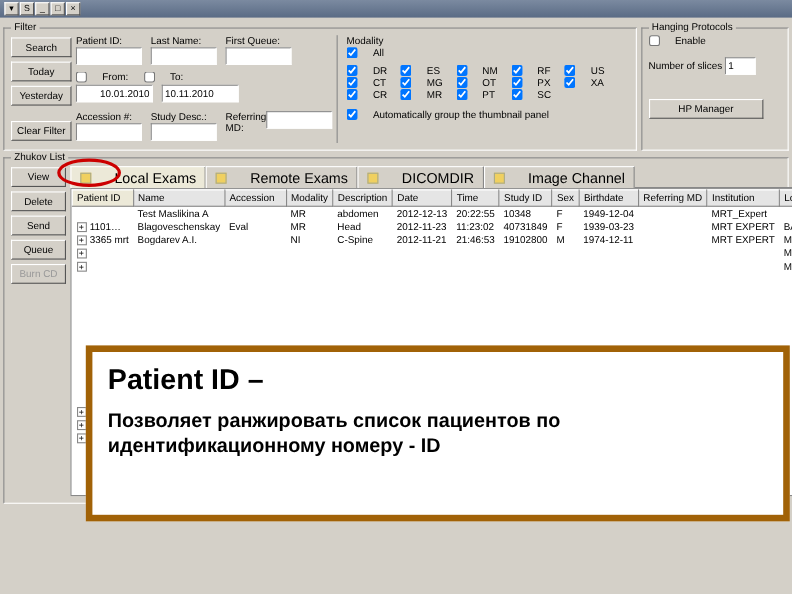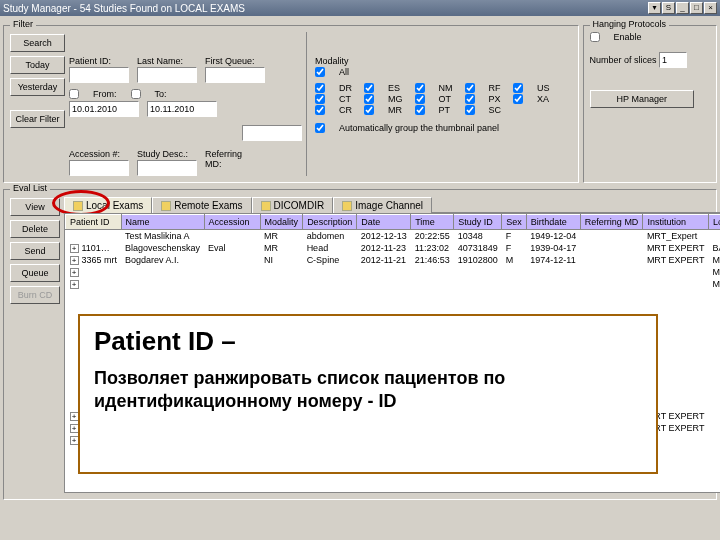--- a/index.html
+++ b/index.html
@@ -70,43 +70,43 @@
     border-right-color:#fff; border-bottom-color:#fff;
     height: 16px;
     font-size: 9px;
     padding: 0 2px;
   }
   .chk { display: inline-flex; align-items: center; gap: 14px; font-size:9px; margin-right:6px;}
   .chk input { width:10px; height:10px; margin:0;}
   .filter-left { width: 55px; display:flex; flex-direction:column; }
   .filter-mid { display:flex; flex-direction:column; gap:2px; }
   .filter-cols { display:flex; gap:8px; }
-  .lbl { font-size:9px; margin-bottom:1px;margin-top:24px; }
+  .lbl { font-size:9px; margin-bottom:1px; }
   .modality-grid { display:grid; grid-template-columns: repeat(5, auto); gap: 1px 6px; }
   .tabstrip { display:flex; gap:0; border-bottom:1px solid #888; margin-bottom:0;}
   .tab {
     background:#d4d0c8;
     border:1px solid #fff;
     border-right-color:#888; border-bottom:none;
     padding: 2px 8px;
-    font-size:10px;
-    display:flex; align-items:center; gap:3px;
+    font-size:13px;
+    display:flex; align-items:center; gap:21px;
     position:relative; top:1px;
   }
   .tab.active { background:#ece9d8; }
   .table-wrap {
     background:#fff;
     border:1px solid #888;
     height: 280px;
     overflow:hidden;
     position:relative;
   }
   table { border-collapse: collapse; width: 100%; font-size:9px; }
   th {
-    background:#c4b5fd;
+    background:#e5e5e5;
     border:1px solid #fff;
     border-right-color:#888; border-bottom-color:#888;
     padding: 2px 4px;
     text-align:left;
     white-space:nowrap;
     font-weight:normal;
   }
   td {
     padding: 1px 4px;
     white-space:nowrap;
@@ -114,38 +114,37 @@
   .circle {
     position:absolute;
     border:3px solid #c00;
     border-radius:50%;
     width:58px; height:26px;
     pointer-events:none;
   }
   .overlay {
     position:absolute;
     background:#fff;
-    border:2px solid #a16207;
+    border:6px solid #a16207;
     padding: 10px 14px;
     left: 78px;
     top: 314px;
-    width: 580px;
+    width: 640px;
     height: 160px;
   }
   .overlay h1 { font-size: 26px; margin:0 0 10px 0; font-family: Arial; color:#000;}
   .overlay p { font-size: 18px; margin:0; font-family: Arial; font-weight:bold; color:#000; line-height:1.25;}
   .small-icon { width:10px; height:10px; background:#f0d060; border:1px solid #aa8; display:inline-block;}
   .tree-toggle { display:inline-block; width:9px; height:9px; border:1px solid #888; text-align:center; line-height:7px; font-size:8px; margin-right:3px; background:#fff;}
   .spin { width:28px; }
 </style>
 </head>
 <body>
 
 <div class="titlebar">
-  <span class="title">Study Manager - 54 Studies Found on LOCAL EXAMS</span>
   <span class="winbtn">▾</span>
   <span class="winbtn">S</span>
   <span class="winbtn">_</span>
   <span class="winbtn">□</span>
   <span class="winbtn">×</span>
 </div>
 
 <div class="main">
   <div class="row">
 
@@ -178,21 +177,21 @@
             <label class="chk">
                 <input type="checkbox" style="">
                 <span>From:</span>
               </label>
             <label class="chk">
                 <input type="checkbox" style="">
                 <span>To:</span>
               </label>
           </div>
           <div class="filter-cols">
-            <input class="input" style="width: 70px;" value="10.01.2010">
+            <input class="input" style="width: 70px; text-align: right;" value="10.01.2010">
             <input class="input" style="width: 70px;" value="10.11.2010">
           </div>
           <div class="filter-cols" style="margin-top:6px">
             <div style="display:flex;flex-direction:column">
               <span class="lbl">Accession #:</span>
               <input class="input" style="width: 60px;">
             </div>
             <div style="display:flex;flex-direction:column">
               <span class="lbl">Study Desc.:</span>
               <input class="input" style="width: 60px;">
@@ -286,21 +285,21 @@
         </label>
       <div style="height:8px"></div>
       <span class="lbl">Number of slices</span>
       <input class="input spin" value="1" style="">
       <div style="height:20px"></div>
       <span class="btn" style="width:100%">HP Manager</span>
     </div>
   </div>
 
   <div class="groupbox" style="position:relative;">
-    <span class="legend">Eval List</span>
+    <span class="legend">Zhukov List</span>
     <div class="row">
       <div class="filter-left">
         <span class="btn">View</span>
         <span class="btn">Delete</span>
         <span class="btn">Send</span>
         <span class="btn">Queue</span>
         <span class="btn" style="color:#999">Burn CD</span>
       </div>
       <div style="flex:1; position:relative;">
         <div class="tabstrip">
@@ -360,21 +359,21 @@
                 <tr>
                   <td><span class="tree-toggle">+</span>1101…</td>
                   <td>Blagoveschenskay</td>
                   <td>Eval</td>
                   <td>MR</td>
                   <td>Head</td>
                   <td>2012-11-23</td>
                   <td>11:23:02</td>
                   <td>40731849</td>
                   <td>F</td>
-                  <td>1939-04-17</td>
+                  <td>1939-03-23</td>
                   <td></td>
                   <td>MRT EXPERT</td>
                   <td>BABEL</td>
                 </tr>
                 <tr>
                   <td><span class="tree-toggle">+</span>3365 mrt</td>
                   <td>Bogdarev A.I.</td>
                   <td></td>
                   <td>NI</td>
                   <td>C-Spine</td>

